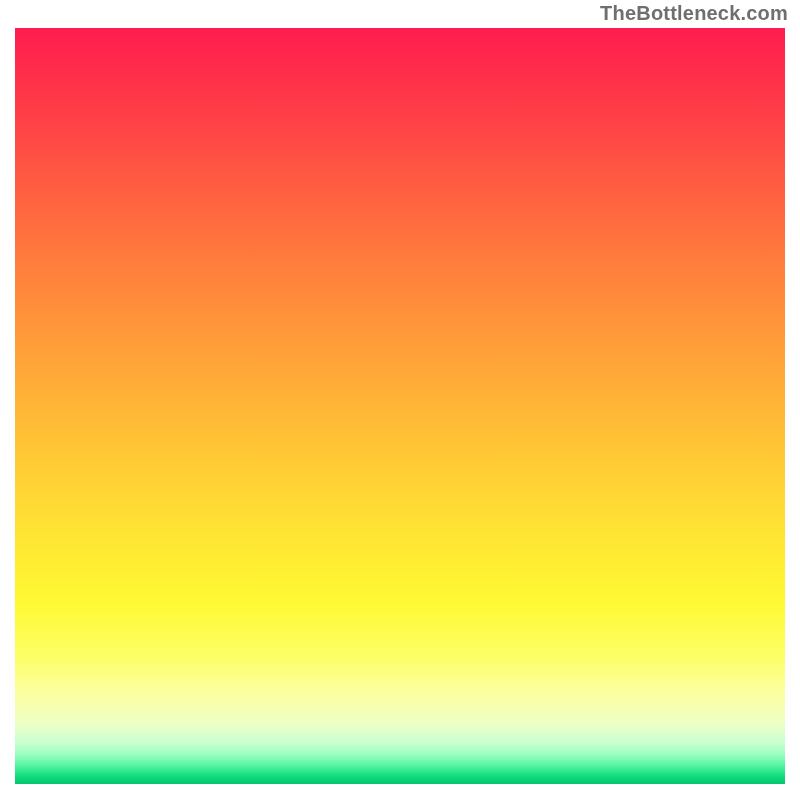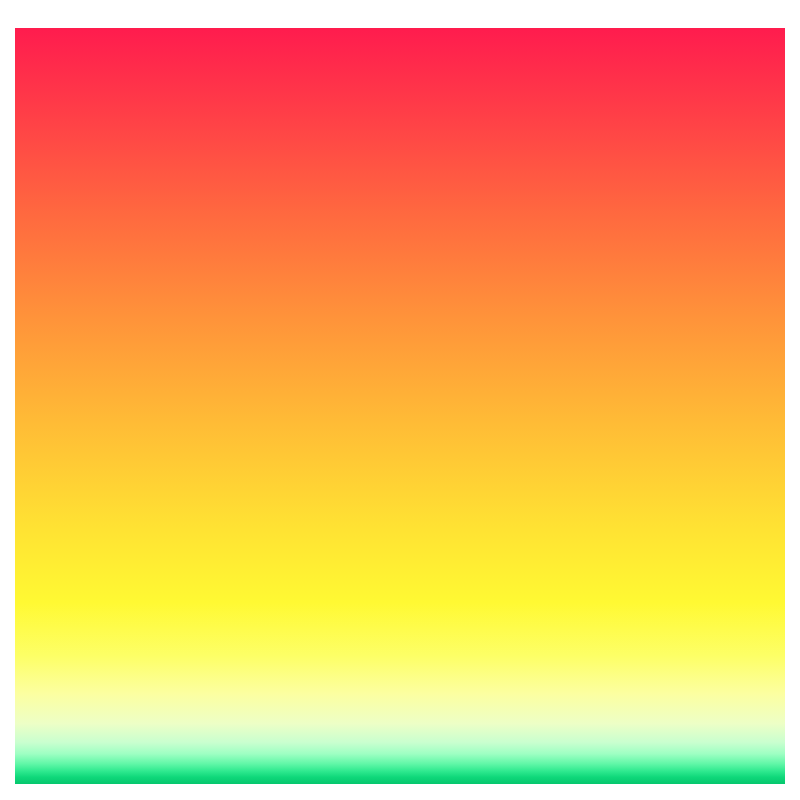--- a/index.html
+++ b/index.html
@@ -55,20 +55,21 @@
   .tick-marker {
     fill: #ff3535;
     stroke: #ff3535;
     stroke-width: 1.2;
   }
 </style>
 </head>
 <body>
 <div class="wrap">
 
+  <div class="attribution">TheBottleneck.com</div>
 
   <div class="plot">
     <div class="plot-inner">
       <div class="gradient"></div>
 
       
       <svg viewBox="0 0 770 756" width="770" height="756" preserveAspectRatio="none">
 
         <g class="axes">
           <line x1="0" y1="0" x2="0" y2="756"></line>

